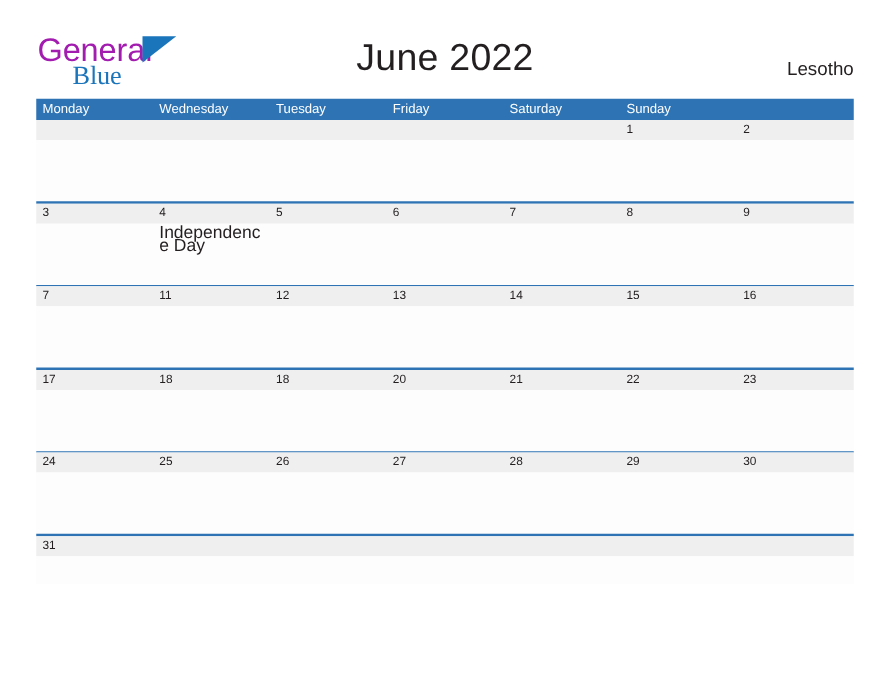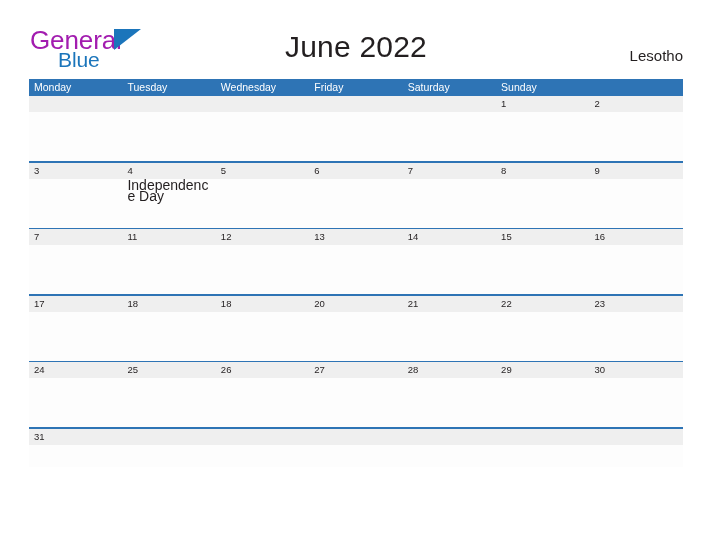--- a/index.html
+++ b/index.html
@@ -45,21 +45,21 @@
     font-family: "Liberation Sans", sans-serif;
   }
   .logo-blue {
     position: absolute;
     left: 28px;
     top: 20px;
     font-size: 21px;
     color: #1b75bb;
     letter-spacing: -0.1px;
     line-height: 24px;
-    font-family: Liberation Sans, sans-serif;
+    font-family: Liberation Serif, serif;
   }
   .logo-triangle {
     position: absolute;
     left: 84px;
     top: 1px;
     width: 0;
     height: 0;
     border-left: 27px solid #1b75bb;
     border-bottom: 21px solid transparent;
   }
@@ -178,22 +178,22 @@
     <div class="cal-title">June 2022</div>
 
     <div class="country">Lesotho</div>
 
   </div>
 
   <div class="calendar">
 
     <div class="dow-row">
       <div class="dow-cell">Monday</div>
+      <div class="dow-cell">Wednesday</div>
       <div class="dow-cell">Tuesday</div>
-      <div class="dow-cell">Wednesday</div>
       <div class="dow-cell">Friday</div>
       <div class="dow-cell">Saturday</div>
       <div class="dow-cell">Sunday</div>
     </div>
 
     <div class="week week-tall">
       <div class="date-strip">
         <div class="date-cell"></div>
         <div class="date-cell"></div>
         <div class="date-cell"></div>

